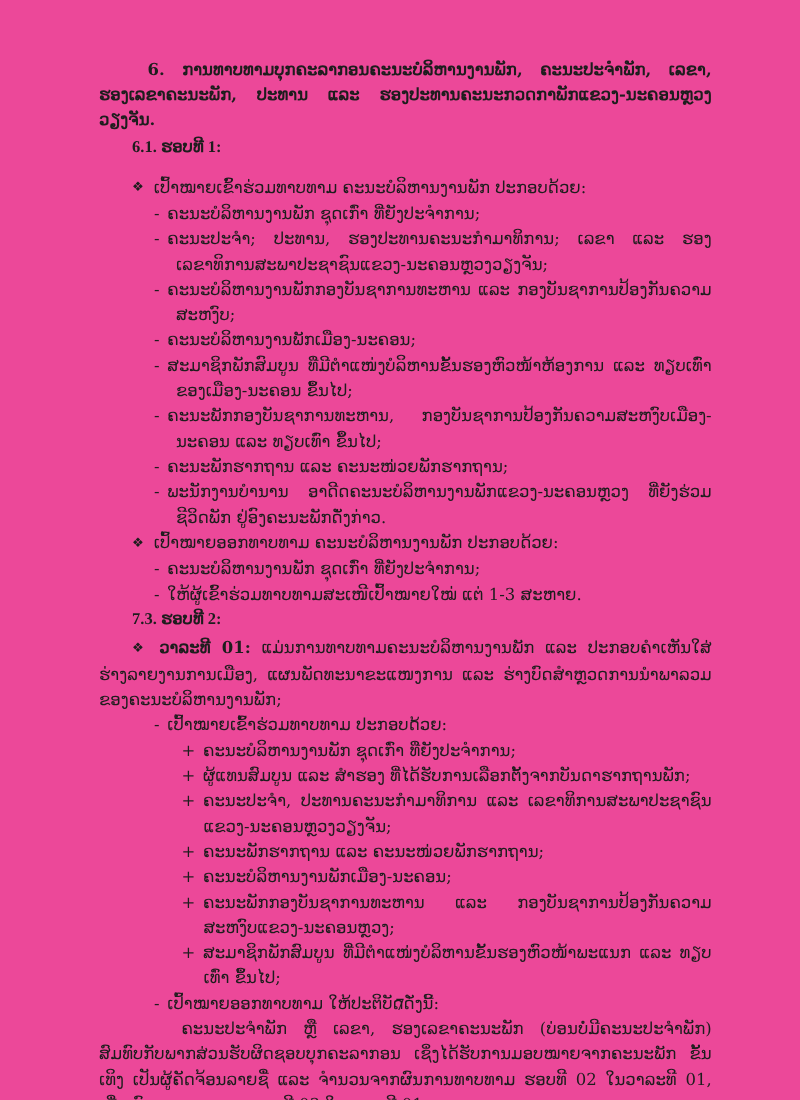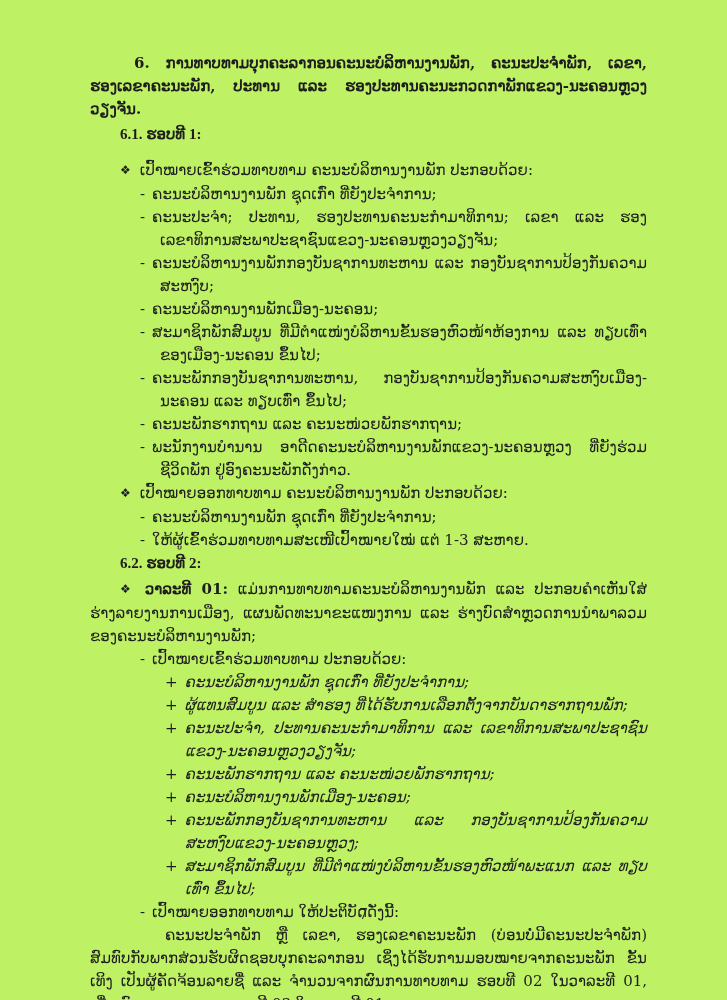--- a/index.html
+++ b/index.html
@@ -1,37 +1,37 @@
 <!DOCTYPE html>
 <html><head>
 <meta charset="utf-8">
 <style>
   html, body { margin: 0; padding: 0; background: #e8e8e6; }
   .page {
     width: 727px;
     height: 1000px;
     margin: 0 auto;
-    background: #bef264;
+    background: #ec4899;
     box-sizing: border-box;
     padding: 52px 80px 0 90px;
     position: relative;
     font-family: "DejaVu Serif", "Liberation Serif", serif;
     font-size: 15px;
     line-height: 23px;
     color: #1d1d1d;
     overflow: hidden;
   }
   p { margin: 0; }
   .heading   { font-weight: bold; text-indent: 44px; text-align: justify; }
   .sub-title { font-weight: bold; margin-left: 30px; margin-top: 2px; font-family: Liberation Serif, serif; }
   .diamond-line { margin-left: 30px; margin-top: 13px; }
   .dmk  { font-size: 12px; margin-right: 9px; position: relative; top: -1px; }
   .dash { padding-left: 70px; text-indent: -20px; text-align: justify; }
   .dash .mk { margin-right: 7px; }
-  .plus { padding-left: 95px; text-indent: -20px; text-align: justify; font-style: italic; }
+  .plus { padding-left: 95px; text-indent: -20px; text-align: justify; }
   .plus .mk { margin-right: 7px; }
   .agenda-para { text-indent: 30px; text-align: justify; margin-top: 3px; }
   .body-para   { text-indent: 75px; text-align: justify; }
   .lead { font-weight: bold; }
   .mt { margin-top: 0; }
   .page-number {
     position: absolute;
     left: 0; right: 0;
     bottom: 74px;
     text-align: center;
@@ -56,21 +56,21 @@
   <p class="dash"><span class="mk">-</span><span>ສະມາຊິກພັກສົມບູນ ທີ່ມີຕຳແໜ່ງບໍລິຫານຂັ້ນຮອງຫົວໜ້າຫ້ອງການ ແລະ ທຽບເທົ່າຂອງເມືອງ-ນະຄອນ ຂຶ້ນໄປ;</span></p>
   <p class="dash"><span class="mk">-</span><span>ຄະນະພັກກອງບັນຊາການທະຫານ, ກອງບັນຊາການປ້ອງກັນຄວາມສະຫງົບເມືອງ-ນະຄອນ ແລະ ທຽບເທົ່າ ຂຶ້ນໄປ;</span></p>
   <p class="dash"><span class="mk">-</span><span>ຄະນະພັກຮາກຖານ ແລະ ຄະນະໜ່ວຍພັກຮາກຖານ;</span></p>
   <p class="dash"><span class="mk">-</span><span>ພະນັກງານບຳນານ ອາດີດຄະນະບໍລິຫານງານພັກແຂວງ-ນະຄອນຫຼວງ ທີ່ຍັງຮ່ວມຊີວິດພັກ ຢູ່ອົງຄະນະພັກດັ່ງກ່າວ.</span></p>
 
   <p class="diamond-line mt"><span class="dmk">❖</span><span>ເປົ້າໝາຍອອກທາບທາມ ຄະນະບໍລິຫານງານພັກ ປະກອບດ້ວຍ:</span></p>
 
   <p class="dash"><span class="mk">-</span><span>ຄະນະບໍລິຫານງານພັກ ຊຸດເກົ່າ ທີ່ຍັງປະຈຳການ;</span></p>
   <p class="dash"><span class="mk">-</span><span>ໃຫ້ຜູ້ເຂົ້າຮ່ວມທາບທາມສະເໜີເປົ້າໝາຍໃໝ່ ແຕ່ 1-3 ສະຫາຍ.</span></p>
 
-  <p class="sub-title mt">6.2. ຮອບທີ 2:</p>
+  <p class="sub-title mt">7.3. ຮອບທີ 2:</p>
 
   <p class="agenda-para"><span class="dmk">❖</span><span class="lead">ວາລະທີ 01:</span><span> ແມ່ນການທາບທາມຄະນະບໍລິຫານງານພັກ ແລະ ປະກອບຄຳເຫັນໃສ່ຮ່າງລາຍງານການເມືອງ, ແຜນພັດທະນາຂະແໜງການ ແລະ ຮ່າງບົດສຳຫຼວດການນຳພາລວມ ຂອງຄະນະບໍລິຫານງານພັກ;</span></p>
 
   <p class="dash"><span class="mk">-</span><span>ເປົ້າໝາຍເຂົ້າຮ່ວມທາບທາມ ປະກອບດ້ວຍ:</span></p>
 
   <p class="plus"><span class="mk">+</span><span>ຄະນະບໍລິຫານງານພັກ ຊຸດເກົ່າ ທີ່ຍັງປະຈຳການ;</span></p>
   <p class="plus"><span class="mk">+</span><span>ຜູ້ແທນສົມບູນ ແລະ ສຳຮອງ ທີ່ໄດ້ຮັບການເລືອກຕັ້ງຈາກບັນດາຮາກຖານພັກ;</span></p>
   <p class="plus"><span class="mk">+</span><span>ຄະນະປະຈຳ, ປະທານຄະນະກຳມາທິການ ແລະ ເລຂາທິການສະພາປະຊາຊົນແຂວງ-ນະຄອນຫຼວງວຽງຈັນ;</span></p>
   <p class="plus"><span class="mk">+</span><span>ຄະນະພັກຮາກຖານ ແລະ ຄະນະໜ່ວຍພັກຮາກຖານ;</span></p>
   <p class="plus"><span class="mk">+</span><span>ຄະນະບໍລິຫານງານພັກເມືອງ-ນະຄອນ;</span></p>

